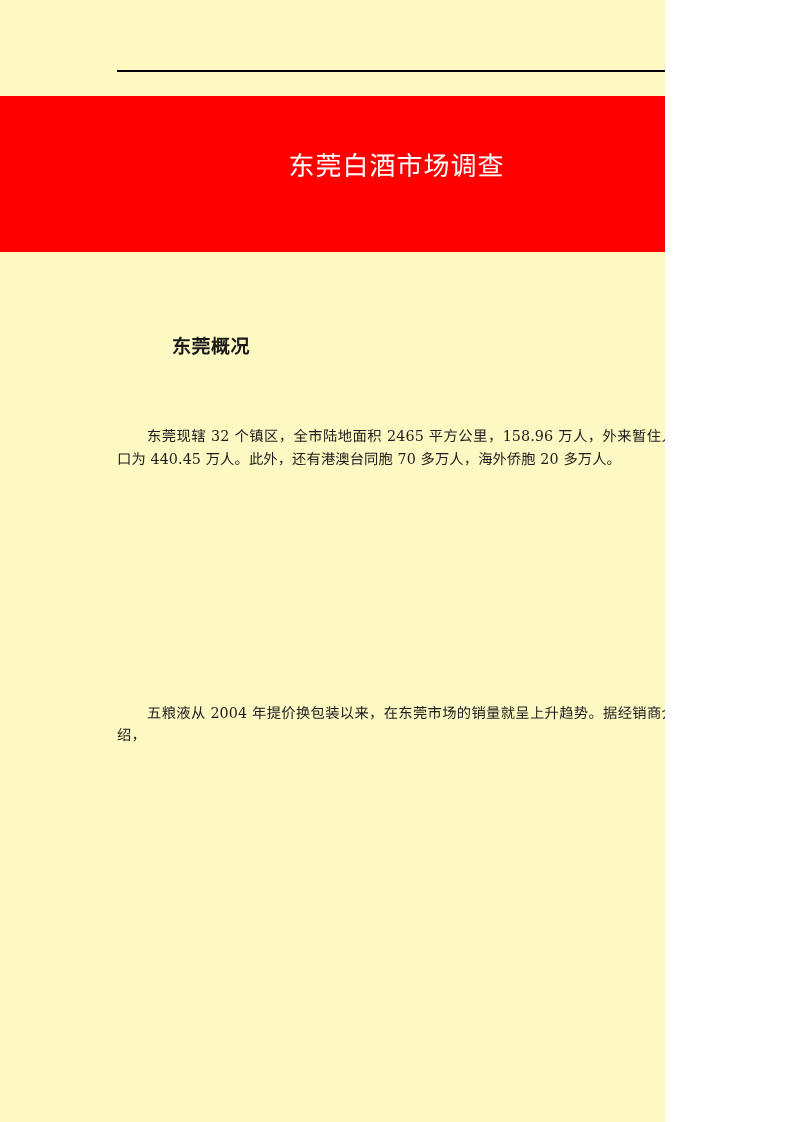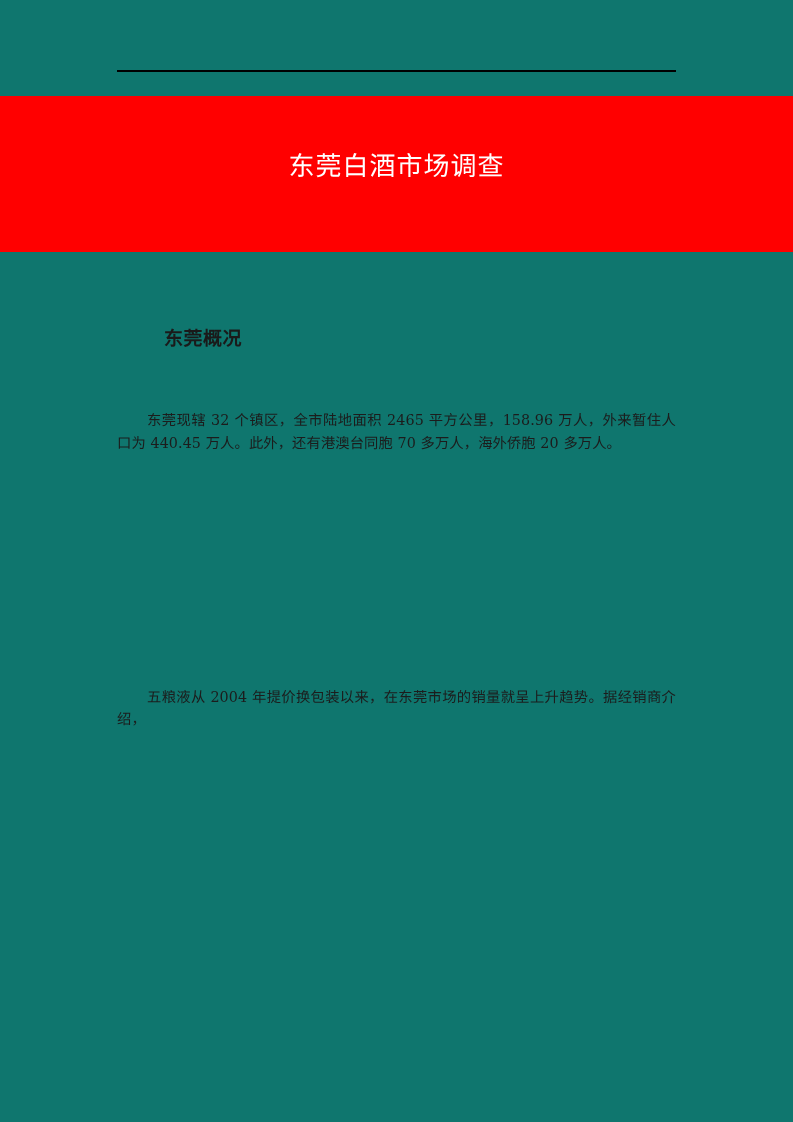--- a/index.html
+++ b/index.html
@@ -7,23 +7,23 @@
     margin: 0;
     padding: 0;
     background: #ffffff;
   }
   body {
     font-family: "DejaVu Serif", "Liberation Serif", serif;
     color: #000000;
   }
   .page {
     position: relative;
-    width: 793px;
+    width: 665px;
     height: 1122px;
-    background: #0f766e;
+    background: #fef9c3;
     overflow: hidden;
     box-sizing: border-box;
   }
 
   
   .header-zone {
     position: absolute;
     left: 0;
     top: 0;
     width: 793px;
@@ -64,21 +64,21 @@
 
   
   .content {
     position: absolute;
     left: 117px;
     top: 252px;
     width: 559px;
   }
 
   h2.section-heading {
-    margin: 0;
+    margin: 8px;
     padding: 0;
     font-family: "DejaVu Sans", "Liberation Sans", sans-serif;
     font-weight: bold;
     font-size: 19px;
     line-height: 28px;
     color: #1a1a1a;
     text-indent: 47px;
     letter-spacing: 0.5px;
   }
 

